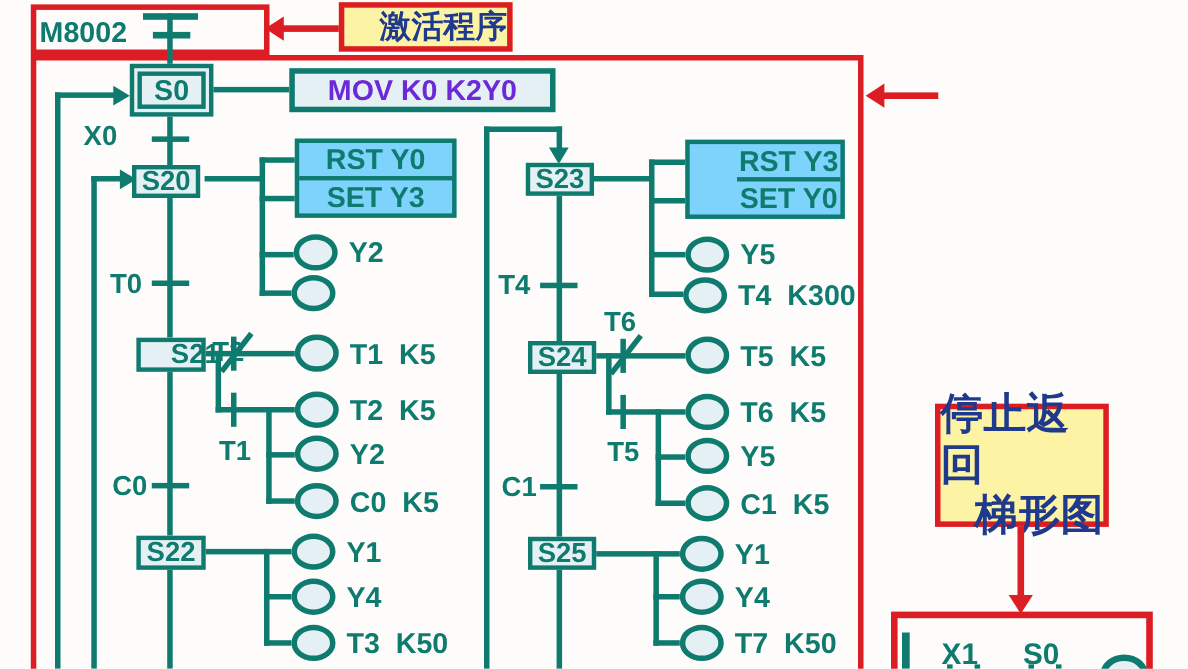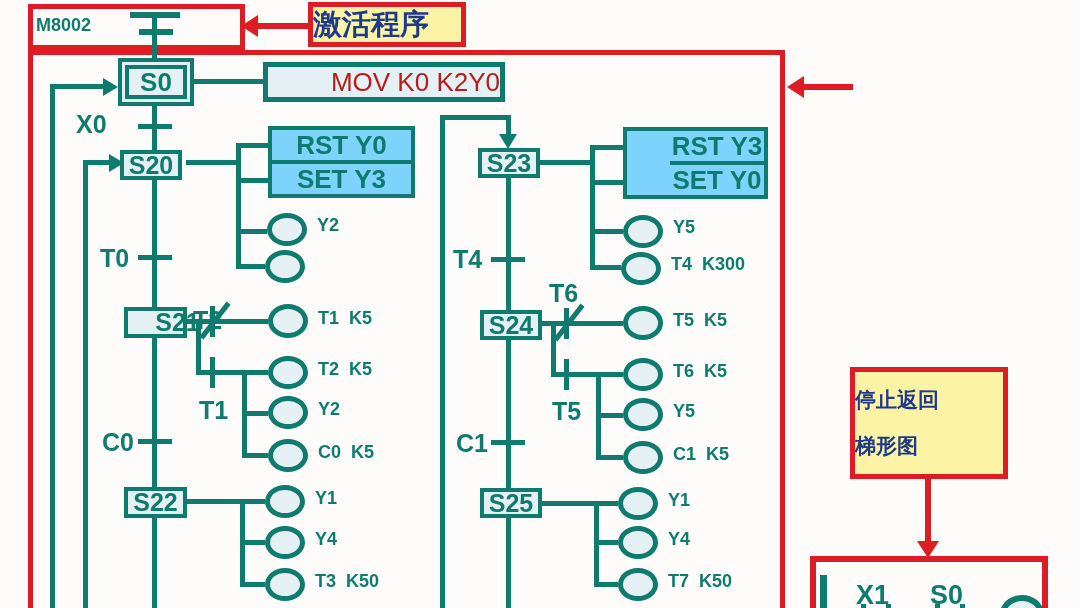--- a/index.html
+++ b/index.html
@@ -2,32 +2,32 @@
 <html><head>
 <meta charset="utf-8">
 <style>
   html,body{margin:0;padding:0;}
   .stage{position:relative;width:1080px;height:608px;background:#fdfcfa;overflow:hidden;
          font-family:"Liberation Sans",sans-serif;}
   
   .w{position:absolute;background:#0e7b6e;}
   .slash{position:absolute;height:5px;background:#0e7b6e;transform:rotate(-52deg);}
   
-  .lbl{position:absolute;color:#0e7b6e;font-weight:bold;font-size:18px;line-height:1;white-space:pre;}
+  .lbl{position:absolute;color:#0e7b6e;font-weight:bold;font-size:26px;line-height:1;white-space:pre;}
   .lbl.sm{font-size:25px;}
   
   .sbox{position:absolute;border:4px solid #0e7b6e;background:#e4f0f3;color:#0e7b6e;font-weight:bold;
         font-size:25px;display:flex;align-items:center;justify-content:center;box-sizing:border-box;}
   .s0outer{position:absolute;border:4px solid #0e7b6e;background:#e4f0f3;box-sizing:border-box;}
   .s0inner{position:absolute;left:3px;top:3px;right:3px;bottom:3px;border:4px solid #0e7b6e;
            background:#e4f0f3;color:#0e7b6e;font-weight:bold;font-size:26px;
            display:flex;align-items:center;justify-content:center;box-sizing:border-box;}
   
-  .mbox{position:absolute;border:5px solid #0e7b6e;background:#e4f0f3;color:#b91c1c;font-weight:normal;
-        font-size:26px;display:flex;align-items:center;justify-content:flex-end;box-sizing:border-box;}
+  .mbox{position:absolute;border:5px solid #0e7b6e;background:#e4f0f3;color:#6d28d9;font-weight:bold;
+        font-size:26px;display:flex;align-items:center;justify-content:center;box-sizing:border-box;}
   .dbox{position:absolute;border:4px solid #0e7b6e;background:#7dd3fc;box-sizing:border-box;}
   .dbox .row{height:30px;display:flex;align-items:center;justify-content:center;color:#0e7b6e;
              font-weight:bold;font-size:26px;}
   .dbox .row + .row{border-top:4px solid #0e7b6e;}
   
   .circle{position:absolute;border:5px solid #0e7b6e;background:#e4f0f3;border-radius:50%;box-sizing:border-box;}
   
   .arr-r{position:absolute;width:0;height:0;border-top:9px solid transparent;
          border-bottom:9px solid transparent;border-left:15px solid #0e7b6e;}
   .arr-dn{position:absolute;width:0;height:0;border-left:9px solid transparent;
@@ -35,21 +35,21 @@
   
   .redbox{position:absolute;border:5px solid #dd1d24;box-sizing:border-box;}
   .rline{position:absolute;background:#dd1d24;}
   .rarr-l{position:absolute;width:0;height:0;border-top:11px solid transparent;
           border-bottom:11px solid transparent;border-right:17px solid #dd1d24;}
   .rarr-dn{position:absolute;width:0;height:0;border-left:11px solid transparent;
            border-right:11px solid transparent;border-top:17px solid #dd1d24;}
   
   .callout{position:absolute;border:5px solid #dd1d24;background:#fcf3a4;color:#1f3a8c;
            font-family:"Liberation Serif",serif;font-weight:bold;box-sizing:border-box;
-           display:flex;flex-direction:column;align-items:flex-start;justify-content:center;}
+           display:flex;flex-direction:column;align-items:flex-end;justify-content:center;}
   .title{position:absolute;color:#1f3a8c;font-family:"Liberation Serif",serif;font-weight:bold;
          font-size:31px;line-height:1;letter-spacing:1px;}
 </style>
 </head>
 <body>
 
 <div class="stage">
 
   <div class="redbox" style="left:28px;top:4px;width:217px;height:46px;"></div>
   <div class="redbox" style="left:28px;top:50px;width:757px;height:570px;"></div>
@@ -57,21 +57,21 @@
 
   <div class="callout" style="left:308px;top:2px;width:158px;height:45px;font-size:29px;">
     <span>激活程序</span>
   </div>
   <div class="rline" style="left:256px;top:23px;width:52px;height:6px;"></div>
   <div class="rarr-l" style="left:241px;top:15px;"></div>
 
   <div class="rline" style="left:802px;top:84px;width:51px;height:6px;"></div>
   <div class="rarr-l" style="left:787px;top:76px;"></div>
 
-  <div class="callout" style="left:850px;top:367px;width:158px;height:112px;font-size:21px;line-height:46px;">
+  <div class="callout" style="left:850px;top:367px;width:158px;height:112px;font-size:39px;line-height:46px;">
     <span>停止返回</span>
     <span>梯形图</span>
   </div>
   <div class="rline" style="left:925px;top:479px;width:6px;height:64px;"></div>
   <div class="rarr-dn" style="left:917px;top:541px;"></div>
 
   <div class="redbox" style="left:810px;top:556px;width:238px;height:60px;border-width:6px;"></div>
   <div class="w" style="left:820px;top:575px;width:7px;height:33px;"></div>
   <div class="lbl" style="left:856px;top:582px;font-size:27px;">X1</div>
   <div class="lbl" style="left:930px;top:582px;font-size:27px;">S0</div>

